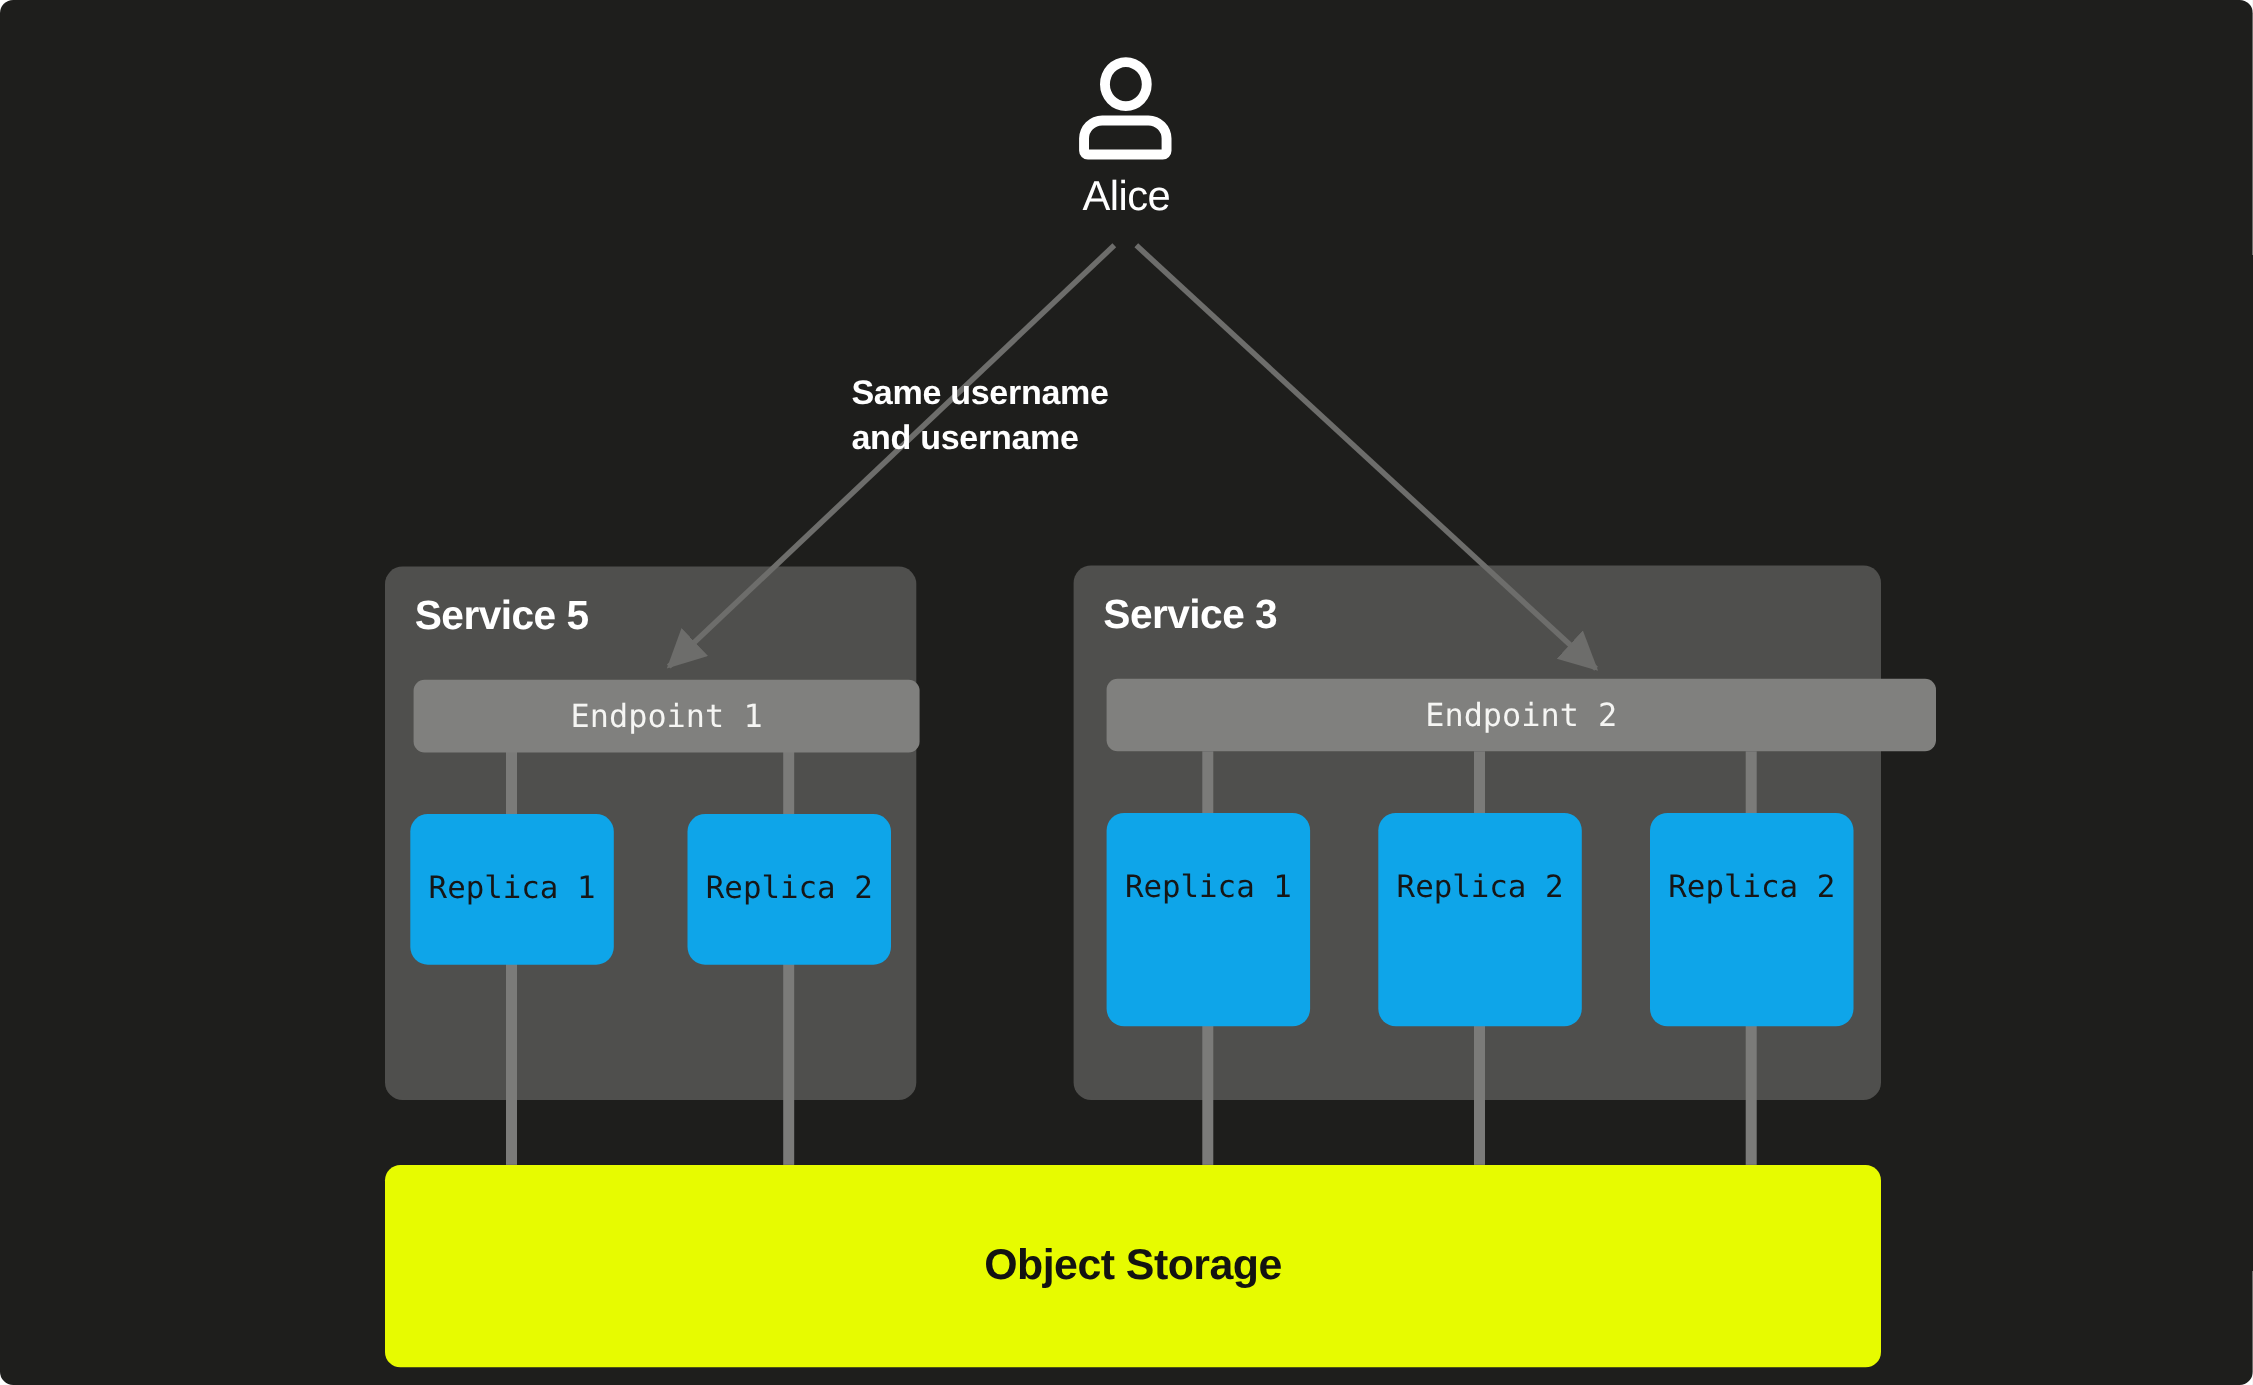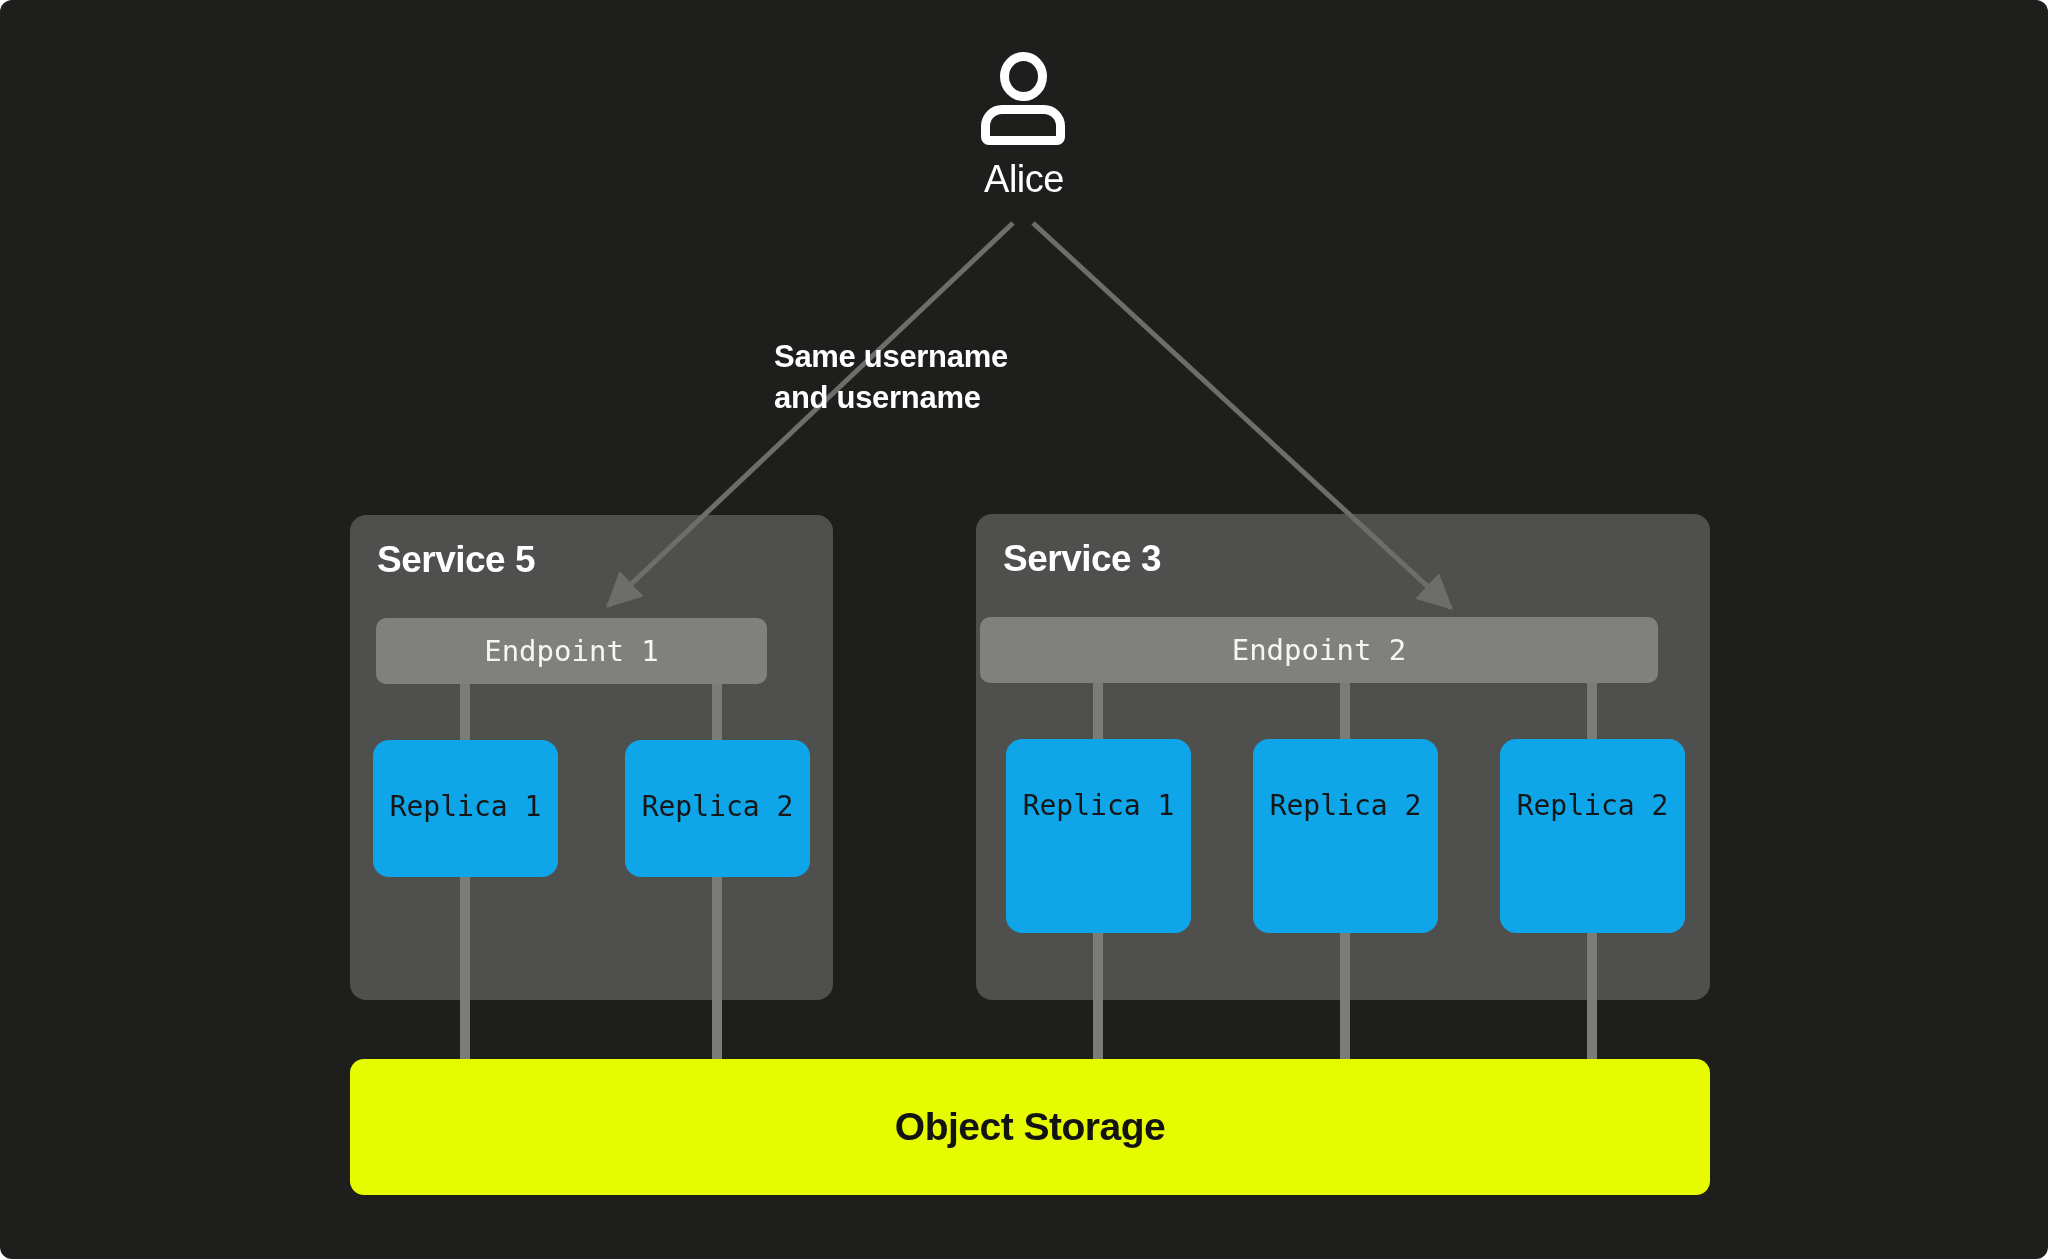--- a/index.html
+++ b/index.html
@@ -58,42 +58,42 @@
   .connector.c2b { left: 1340px; }
   .connector.c2c { left: 1587px; }
 
   
   .endpoint {
     position: absolute; height: 66px; background: #80807e; border-radius: 10px;
     display: flex; align-items: center; justify-content: center;
     color: #f5f5f3; font-family: "DejaVu Sans Mono", monospace; font-size: 29px;
     z-index: 3;
   }
-  .endpoint.e1 { left: 376px; top: 618px; width: 391px; }
-  .endpoint.e2 { left: 980px; top: 617px; width: 678px; }
+  .endpoint.e1 { left: 376px; top: 618px; width: 460px; }
+  .endpoint.e2 { left: 1006px; top: 617px; width: 754px; }
 
   
   .replica {
     position: absolute; width: 185px; background: #0ea5e9; border-radius: 16px;
     display: flex; justify-content: center; align-items: flex-start;
     padding-top: 50px; box-sizing: border-box;
     color: #161616; font-family: "DejaVu Sans Mono", monospace; font-size: 28px;
     z-index: 3;
   }
   .replica.short { top: 740px; height: 137px; }
   .replica.tall  { top: 739px; height: 194px; }
   .replica.r1a { left: 373px; }
   .replica.r1b { left: 625px; }
   .replica.r2a { left: 1006px; }
   .replica.r2b { left: 1253px; }
   .replica.r2c { left: 1500px; }
 
   
   .storage {
-    position: absolute; left: 350px; top: 1059px; width: 1360px; height: 136px;
+    position: absolute; left: 350px; top: 1059px; width: 1360px; height: 184px;
     background: #e7fb00; border-radius: 14px; z-index: 3;
     display: flex; align-items: center; justify-content: center;
     color: #131311; font-size: 39px; font-weight: bold; letter-spacing: -0.5px;
   }
 </style>
 </head>
 <body>
 
 <div class="canvas">
 

